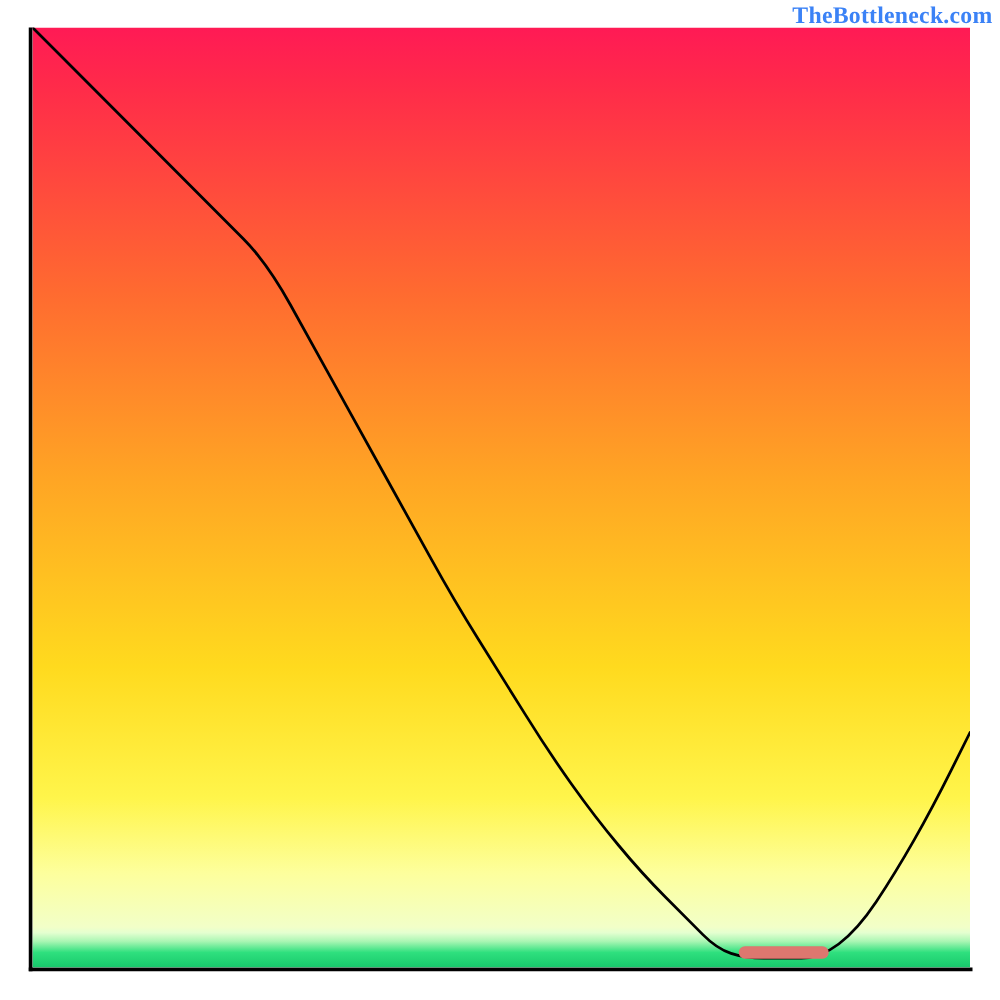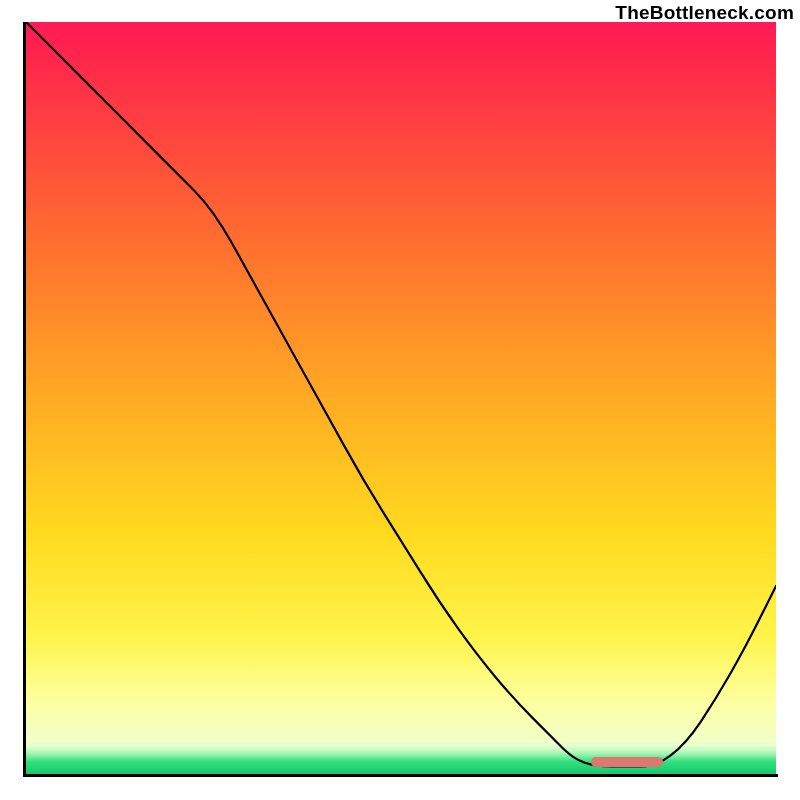--- a/index.html
+++ b/index.html
@@ -74,24 +74,24 @@
   }
   .marker-bar {
     position: absolute;
     height: 10px;
     border-radius: 5px;
   }
   .watermark {
     position: absolute;
     top: 2px;
     right: 6px;
-    font-family: Liberation Sans, sans-serif;
+    font-family: Liberation Serif, serif;
     font-size: 19px;
     font-weight: 700;
-    color: #000000;
+    color: #3b82f6;
     letter-spacing: 0.2px;
     user-select: none;
   }
 </style>
 </head>
 <body>
 
 <div class="stage">
 
   <div class="watermark">TheBottleneck.com</div>

